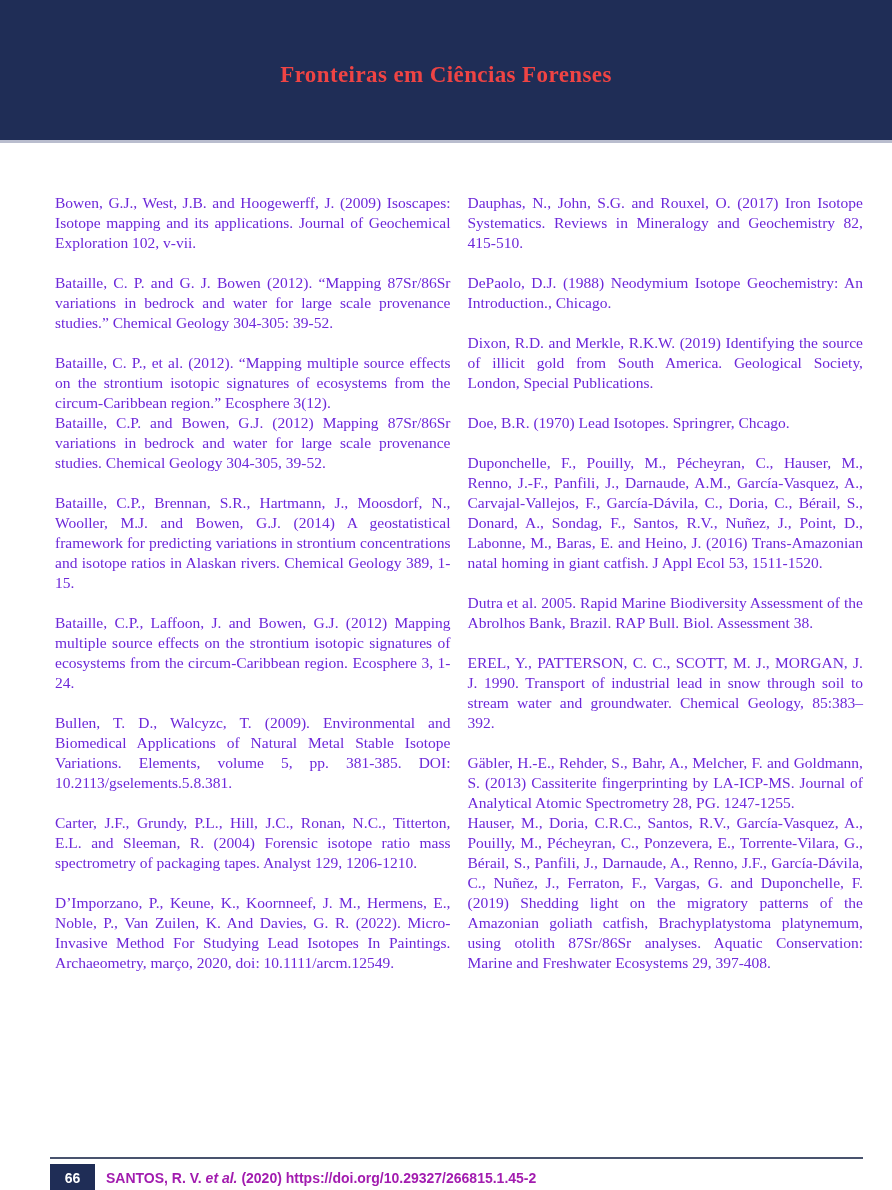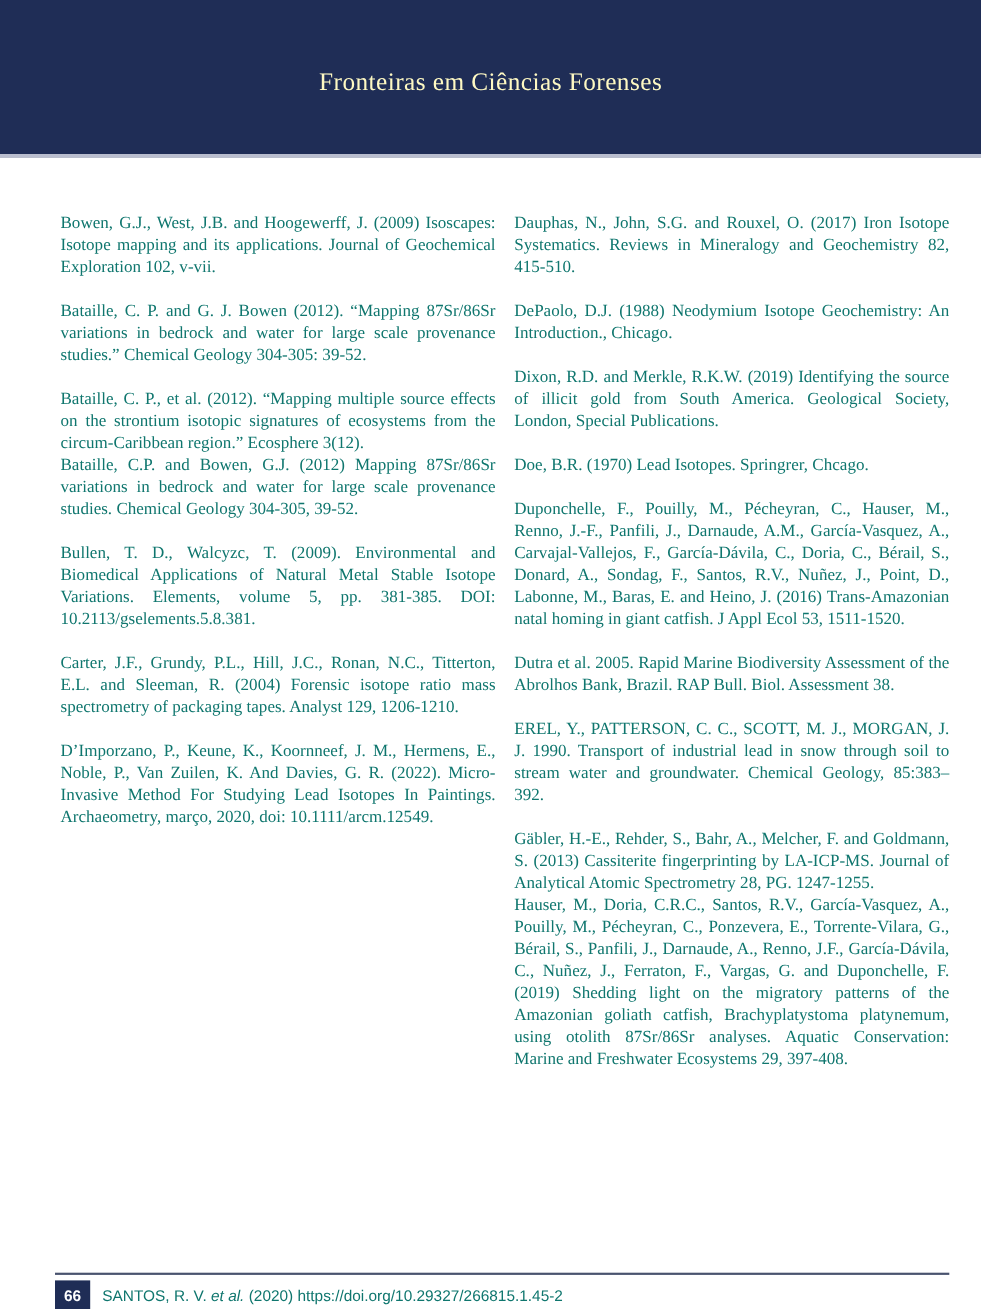--- a/index.html
+++ b/index.html
@@ -17,41 +17,41 @@
   .band {
     height: 140px;
     background: #1f2d56;
     border-bottom: 3px solid #b9bdce;
     display: flex;
     align-items: center;
     justify-content: center;
   }
   .band h1 {
     margin: 10px 0 0 0;
-    color: #fef9c3;
+    color: #ef4444;
     font-family: "Liberation Serif", serif;
-    font-weight: 400;
+    font-weight: 700;
     font-size: 23px;
     letter-spacing: 0.4px;
   }
   .columns {
     display: flex;
     gap: 17px;
     padding: 50px 29px 0 55px;
   }
   .col {
     flex: 1;
     min-width: 0;
   }
   .ref {
     margin: 20px 0 0 0;
     font-family: "Liberation Serif", serif;
     font-size: 15.5px;
     line-height: 20px;
-    color: #0f766e;
+    color: #6d28d9;
     text-align: justify;
   }
   .ref:first-child { margin-top: 0; }
   .ref.tight { margin-top: 0; }
   .page-footer {
     position: absolute;
     left: 50px;
     right: 29px;
     top: 1157px;
   }
@@ -59,53 +59,55 @@
     border-top: 2px solid #49536e;
     margin-bottom: 5px;
   }
   .foot-row {
     display: flex;
     align-items: center;
   }
   .pagenum {
     background: #1f2d56;
     color: #ffffff;
-    width: 32px;
+    width: 45px;
     height: 27px;
     display: flex;
     align-items: center;
     justify-content: center;
     font-family: "Liberation Sans", sans-serif;
     font-weight: 700;
     font-size: 14px;
     flex: 0 0 auto;
   }
   .citation {
     margin-left: 11px;
-    color: #0f766e;
+    color: #a21caf;
     font-family: "Liberation Sans", sans-serif;
-    font-weight: 400;
+    font-weight: 700;
     font-size: 14px;
     white-space: nowrap;
   }
   .citation em { font-style: italic; }
 </style>
 </head>
 <body>
 
 <header class="band">
   <h1>Fronteiras em Ciências Forenses</h1>
 </header>
 
 <main class="columns">
   <div class="col">
       <p class="ref">Bowen, G.J., West, J.B. and Hoogewerff, J. (2009) Isoscapes: Isotope mapping and its applications. Journal of Geochemical Exploration 102, v-vii.</p>
       <p class="ref">Bataille, C. P. and G. J. Bowen (2012). “Mapping 87Sr/86Sr variations in bedrock and water for large scale provenance studies.” Chemical Geology 304-305: 39-52.</p>
       <p class="ref">Bataille, C. P., et al. (2012). “Mapping multiple source effects on the strontium isotopic signatures of ecosystems from the circum-Caribbean region.” Ecosphere 3(12).</p>
       <p class="ref tight">Bataille, C.P. and Bowen, G.J. (2012) Mapping 87Sr/86Sr variations in bedrock and water for large scale provenance studies. Chemical Geology 304-305, 39-52.</p>
+      <p class="ref">Bataille, C.P., Brennan, S.R., Hartmann, J., Moosdorf, N., Wooller, M.J. and Bowen, G.J. (2014) A geostatistical framework for predicting variations in strontium concentrations and isotope ratios in Alaskan rivers. Chemical Geology 389, 1-15.</p>
+      <p class="ref">Bataille, C.P., Laffoon, J. and Bowen, G.J. (2012) Mapping multiple source effects on the strontium isotopic signatures of ecosystems from the circum-Caribbean region. Ecosphere 3, 1-24.</p>
       <p class="ref">Bullen, T. D., Walcyzc, T. (2009). Environmental and Biomedical Applications of Natural Metal Stable Isotope Variations. Elements, volume 5, pp. 381-385. DOI: 10.2113/gselements.5.8.381.</p>
       <p class="ref">Carter, J.F., Grundy, P.L., Hill, J.C., Ronan, N.C., Titterton, E.L. and Sleeman, R. (2004) Forensic isotope ratio mass spectrometry of packaging tapes. Analyst 129, 1206-1210.</p>
       <p class="ref">D’Imporzano, P., Keune, K., Koornneef, J. M., Hermens, E., Noble, P., Van Zuilen, K. And Davies, G. R. (2022). Micro-Invasive Method For Studying Lead Isotopes In Paintings. Archaeometry, março, 2020, doi: 10.1111/arcm.12549.</p>
     </div>
   <div class="col">
       <p class="ref">Dauphas, N., John, S.G. and Rouxel, O. (2017) Iron Isotope Systematics. Reviews in Mineralogy and Geochemistry 82, 415-510.</p>
       <p class="ref">DePaolo, D.J. (1988) Neodymium Isotope Geochemistry: An Introduction., Chicago.</p>
       <p class="ref">Dixon, R.D. and Merkle, R.K.W. (2019) Identifying the source of illicit gold from South America. Geological Society, London, Special Publications.</p>
       <p class="ref">Doe, B.R. (1970) Lead Isotopes. Springrer, Chcago.</p>
       <p class="ref">Duponchelle, F., Pouilly, M., Pécheyran, C., Hauser, M., Renno, J.-F., Panfili, J., Darnaude, A.M., García-Vasquez, A., Carvajal-Vallejos, F., García-Dávila, C., Doria, C., Bérail, S., Donard, A., Sondag, F., Santos, R.V., Nuñez, J., Point, D., Labonne, M., Baras, E. and Heino, J. (2016) Trans-Amazonian natal homing in giant catfish. J Appl Ecol 53, 1511-1520.</p>

